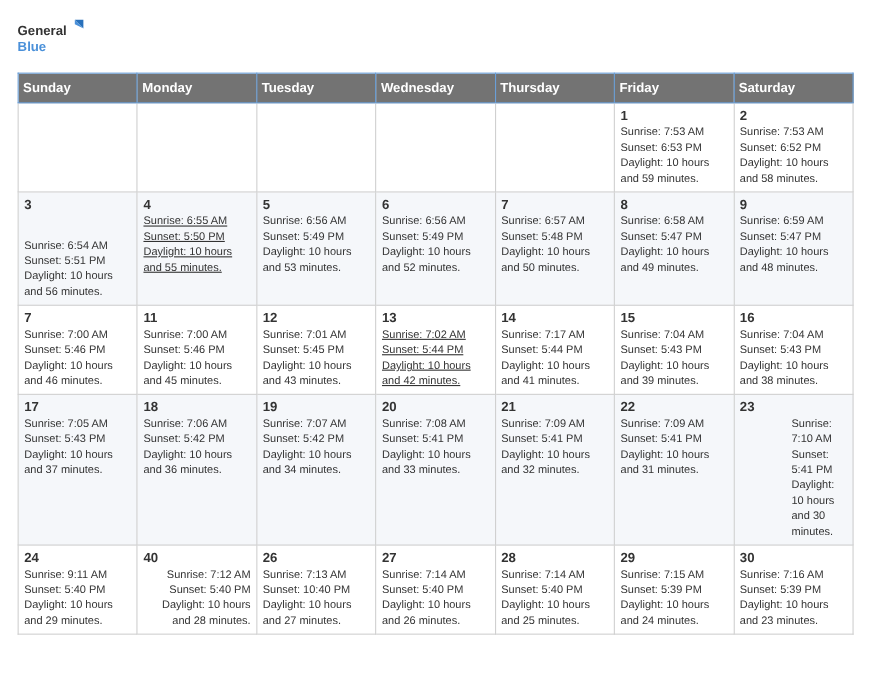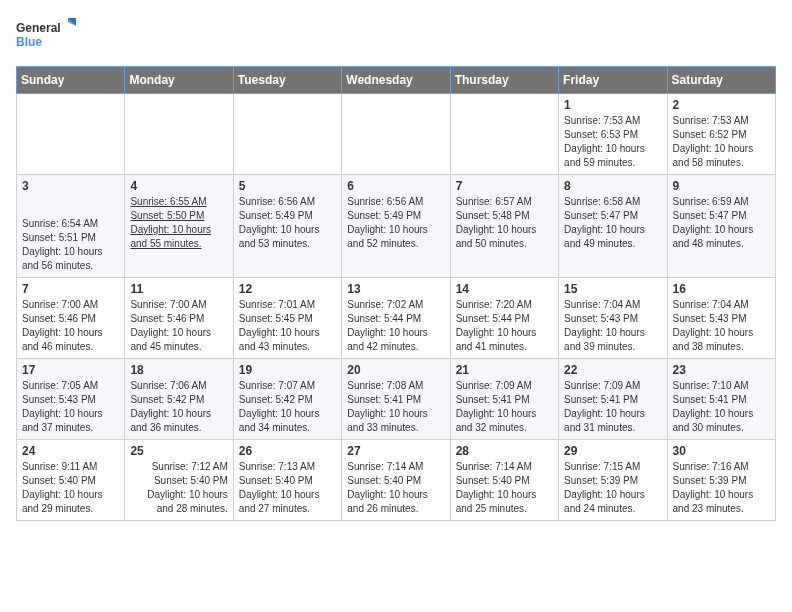--- a/index.html
+++ b/index.html
@@ -183,27 +183,27 @@
 Daylight: 10 hours and 45 minutes.</div>
         </td>
         <td>
           <span class="day-num">12</span>
           <div class="day-info" style="white-space: pre-line;">Sunrise: 7:01 AM
 Sunset: 5:45 PM
 Daylight: 10 hours and 43 minutes.</div>
         </td>
         <td>
           <span class="day-num">13</span>
-          <div class="day-info" style="white-space: pre-line;">Sunrise: 7:02 AM
+          <div class="day-info" style="white-space: pre-line; text-decoration: underline;">Sunrise: 7:02 AM
 Sunset: 5:44 PM
 Daylight: 10 hours and 42 minutes.</div>
         </td>
         <td>
           <span class="day-num">14</span>
-          <div class="day-info" style="white-space: pre-line;">Sunrise: 7:20 AM
+          <div class="day-info" style="white-space: pre-line;">Sunrise: 7:17 AM
 Sunset: 5:44 PM
 Daylight: 10 hours and 41 minutes.</div>
         </td>
         <td>
           <span class="day-num">15</span>
           <div class="day-info" style="white-space: pre-line;">Sunrise: 7:04 AM
 Sunset: 5:43 PM
 Daylight: 10 hours and 39 minutes.</div>
         </td>
         <td>
@@ -245,42 +245,42 @@
 Daylight: 10 hours and 32 minutes.</div>
         </td>
         <td>
           <span class="day-num">22</span>
           <div class="day-info" style="white-space: pre-line;">Sunrise: 7:09 AM
 Sunset: 5:41 PM
 Daylight: 10 hours and 31 minutes.</div>
         </td>
         <td>
           <span class="day-num">23</span>
-          <div class="day-info" style="white-space: pre-line;">Sunrise: 7:10 AM
+          <div class="day-info" style="white-space: pre-line; margin-left: 47px;">Sunrise: 7:10 AM
 Sunset: 5:41 PM
 Daylight: 10 hours and 30 minutes.</div>
         </td>
       </tr>
       <tr>
         <td>
           <span class="day-num">24</span>
           <div class="day-info" style="white-space: pre-line;">Sunrise: 9:11 AM
 Sunset: 5:40 PM
 Daylight: 10 hours and 29 minutes.</div>
         </td>
         <td>
-          <span class="day-num">25</span>
+          <span class="day-num">40</span>
           <div class="day-info" style="white-space: pre-line; text-align: right;">Sunrise: 7:12 AM
 Sunset: 5:40 PM
 Daylight: 10 hours and 28 minutes.</div>
         </td>
         <td>
           <span class="day-num">26</span>
           <div class="day-info" style="white-space: pre-line;">Sunrise: 7:13 AM
-Sunset: 5:40 PM
+Sunset: 10:40 PM
 Daylight: 10 hours and 27 minutes.</div>
         </td>
         <td>
           <span class="day-num">27</span>
           <div class="day-info" style="white-space: pre-line;">Sunrise: 7:14 AM
 Sunset: 5:40 PM
 Daylight: 10 hours and 26 minutes.</div>
         </td>
         <td>
           <span class="day-num">28</span>

